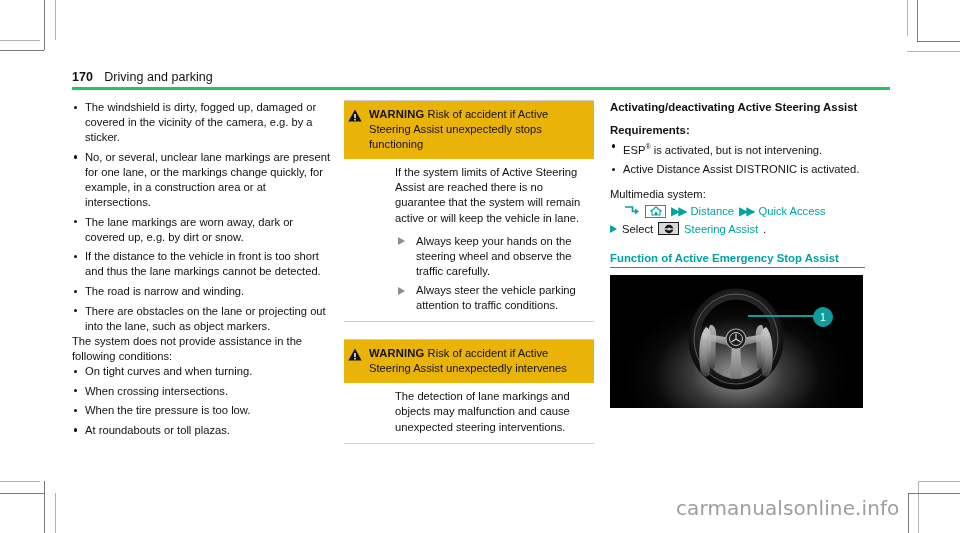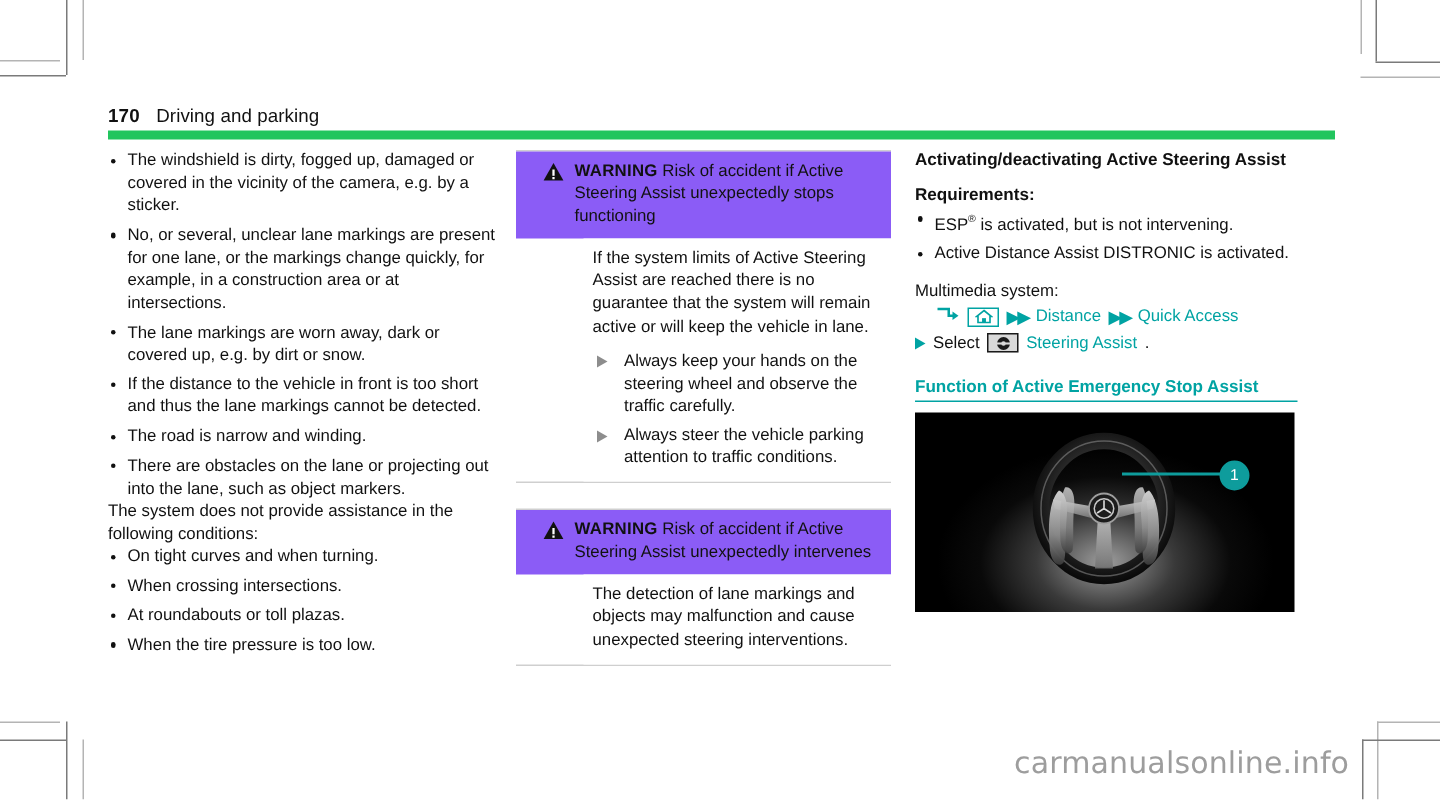--- a/index.html
+++ b/index.html
@@ -26,21 +26,21 @@
     background: #7a7a7a;
   }
   .crop.light { background: #b4b4b4; }
 
   
   .header {
     position: absolute;
     left: 72px;
     top: 70px;
     width: 818px;
-    border-bottom: 6px solid #22c55e;
+    border-bottom: 3px solid #22c55e;
     padding-bottom: 3px;
     display: flex;
     align-items: baseline;
     gap: 11px;
   }
   .header .folio {
     font-size: 12.5px;
     font-weight: bold;
     letter-spacing: 0.1px;
   }
@@ -91,23 +91,23 @@
   .gap-para { margin-top: 10px; }
   .gap-list { margin-top: 9px; }
 
   
   .warnbox {
     border-top: 1px solid #cfcfcf;
     border-bottom: 1px solid #cfcfcf;
     margin-bottom: 17px;
   }
   .warn-head {
-    background: #8b5cf6;
+    background: #eab308;
     display: flex;
-    padding: 6px 7px 7px 18px;
+    padding: 6px 7px 7px 4px;
     gap: 7px;
   }
   .warn-tri {
     flex: 0 0 auto;
     width: 14px;
     padding-top: 1px;
   }
   .warn-head-text {
     font-size: 11.2px;
     line-height: 15.1px;
@@ -320,22 +320,22 @@
       <li><span>If the distance to the vehicle in front is too short and thus the lane markings cannot be detected.</span></li>
       <li><span>The road is narrow and winding.</span></li>
       <li><span>There are obstacles on the lane or projecting out into the lane, such as object markers.</span></li>
     </ul>
 
     <p class="body gap-para">The system does not provide assistance in the following conditions:</p>
 
     <ul class="bullets gap-list">
       <li><span>On tight curves and when turning.</span></li>
       <li><span>When crossing intersections.</span></li>
+      <li><span>When the tire pressure is too low.</span></li>
       <li><span>At roundabouts or toll plazas.</span></li>
-      <li><span>When the tire pressure is too low.</span></li>
     </ul>
   </div>
 
   <div class="col col-mid">
 
     <div class="warnbox">
       <div class="warn-head">
         <div class="warn-tri">
           <svg width="14" height="13" viewBox="0 0 14 13" aria-hidden="true">
             <path d="M7 0.6 L13.6 12.4 L0.4 12.4 Z" fill="#111111"></path>

